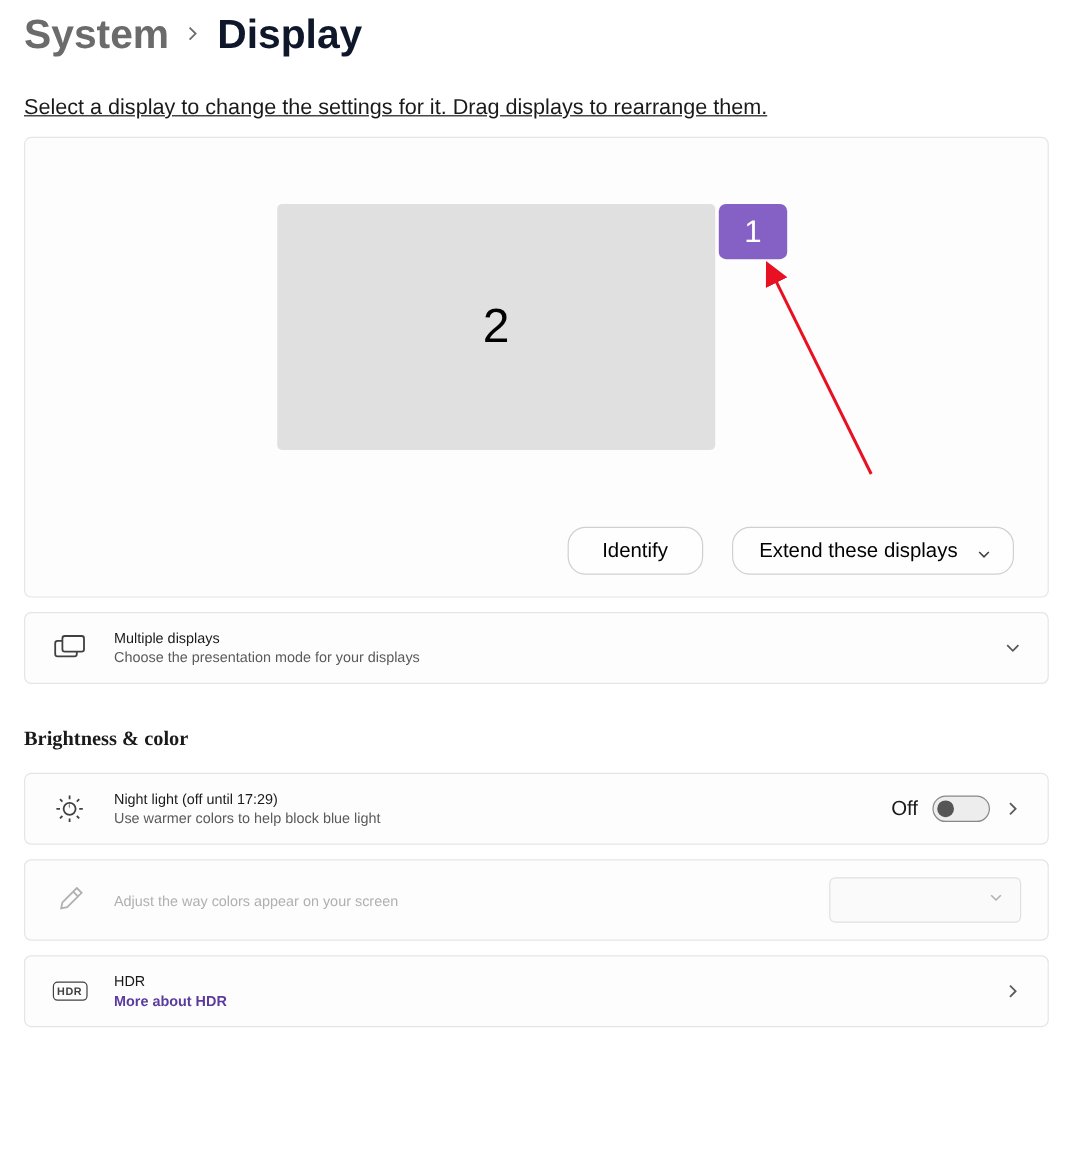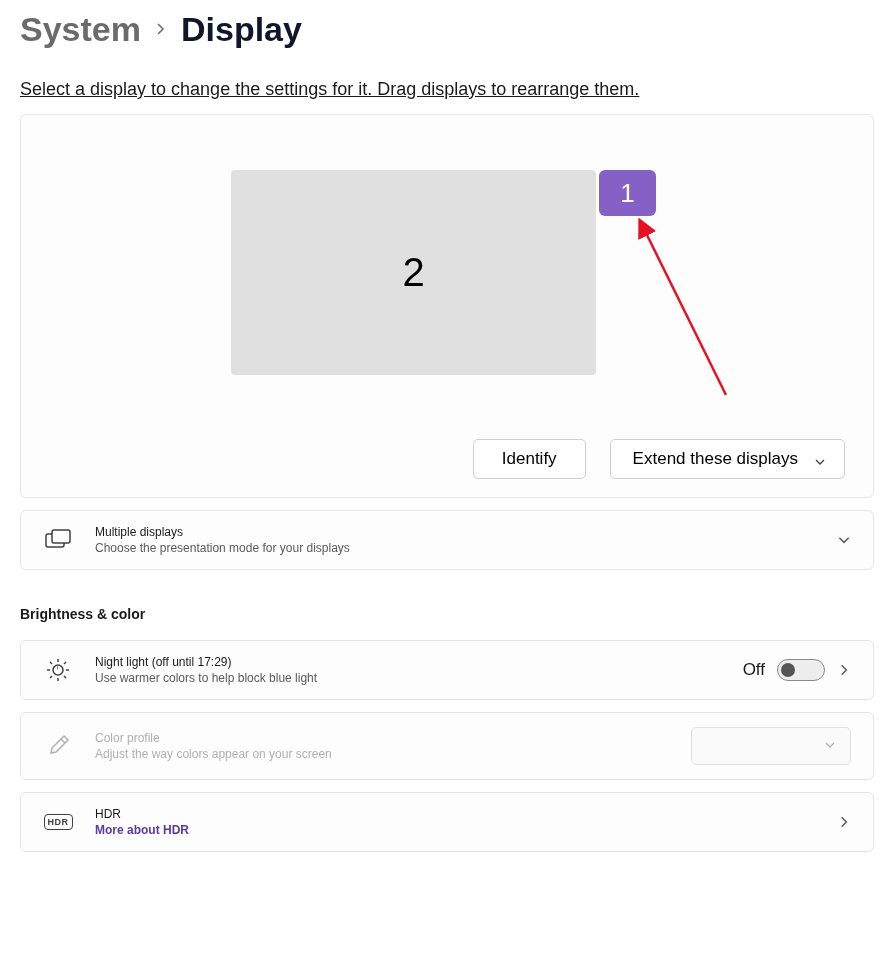--- a/index.html
+++ b/index.html
@@ -97,21 +97,21 @@
     }
     .arrange-footer {
       display: flex;
       justify-content: flex-end;
       gap: 24px;
       padding: 14px 28px 18px;
     }
     .btn {
       border: 1px solid #d0d0d0;
       background: #fefefe;
-      border-radius: 5px;
+      border-radius: 15px;
       padding: 9px 28px;
       font-size: 17px;
       cursor: pointer;
     }
     .btn-dropdown {
       display: flex;
       align-items: center;
       gap: 16px;
       padding: 9px 18px 9px 22px;
     }
@@ -152,24 +152,25 @@
       color: #5b3b9e;
       font-weight: 600;
       cursor: pointer;
     }
     .setting-right-controls {
       display: flex;
       align-items: center;
       gap: 12px;
     }
     .section-heading {
-      font-size: 14px;
+      font-size: 17px;
       font-weight: 600;
       margin: 36px 0 18px 0;
       color: #1a1a1a;
+      font-family: Liberation Serif, serif;
     }
     .toggle-label {
       font-size: 17px;
     }
     .toggle {
       width: 48px;
       height: 22px;
       border-radius: 12px;
       border: 1px solid #888;
       background: #ededed;
@@ -315,21 +316,20 @@
 </div>
 
 <div class="card setting-row disabled">
   <div class="setting-icon">
     <svg width="24" height="24" viewBox="0 0 24 24">
       <path d="M18 2 L22 6 L10 18 L5 19 L6 14 Z" stroke="#b0b0b0" stroke-width="1.5" fill="none"></path>
       <line x1="15" y1="5" x2="19" y2="9" stroke="#b0b0b0" stroke-width="1.5"></line>
     </svg>
   </div>
   <div class="setting-text">
-    <div class="setting-title">Color profile</div>
     <div class="setting-subtitle">Adjust the way colors appear on your screen</div>
   </div>
   <div class="empty-dropdown">
     <span>
       <svg width="12" height="12" viewBox="0 0 12 12">
           <path d="M2 4 L6 8 L10 4" stroke="#b0b0b0" stroke-width="1.3" fill="none"></path>
         </svg>
     </span>
   </div>
 </div>

